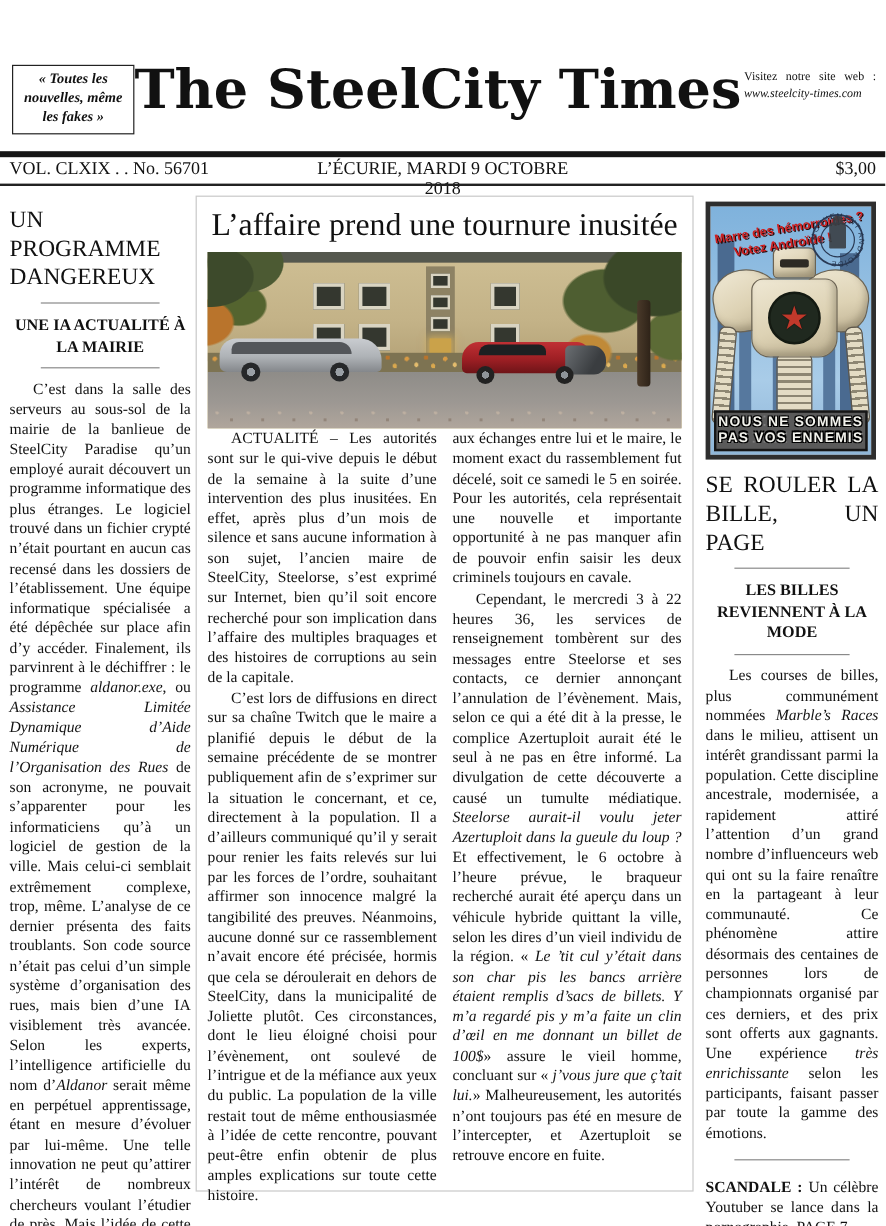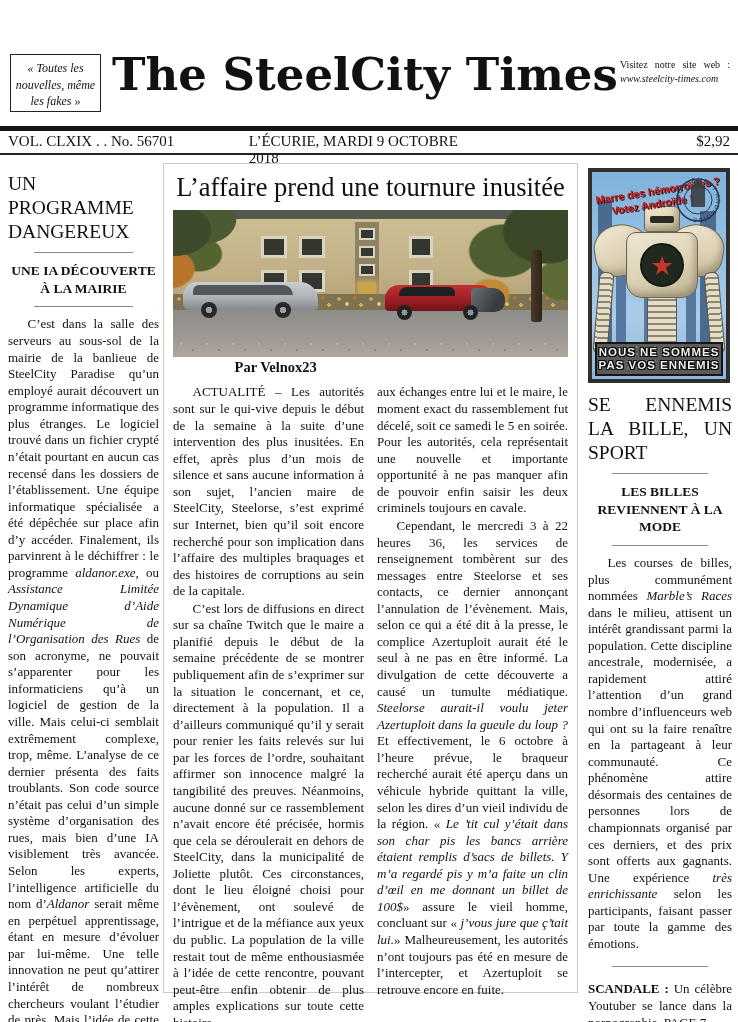--- a/index.html
+++ b/index.html
@@ -1,33 +1,33 @@
 <!DOCTYPE html>
 <html><head>
 <meta charset="utf-8">
 <style>
   html,body{margin:0;padding:0;background:#fff;}
   .page{position:relative;width:738px;height:1022px;background:#fff;overflow:hidden;
         font-family:"Liberation Serif","DejaVu Serif",serif;color:#111;}
 
   
-  .quote-box{position:absolute;left:10px;top:54px;width:91px;height:58px;
-             border:1.5px solid #222;display:flex;align-items:flex-end;justify-content:center;
-             box-sizing:border-box;padding:2px 4px;}
+  .quote-box{position:absolute;left:10px;top:54px;width:102px;height:58px;
+             border:1.5px solid #222;display:flex;align-items:flex-start;justify-content:center;
+             box-sizing:border-box;padding:2px 4px;font-weight:bold;}
   .quote-box span{font-style:italic;font-size:12px;text-align:center;line-height:1.35;}
   .np-title{position:absolute;left:112px;right:132px;top:50px;text-align:center;
             font-family:"DejaVu Serif",serif;font-weight:700;font-size:45px;line-height:1.1;
             letter-spacing:0px;white-space:nowrap;}
   .webnote{position:absolute;right:8px;top:58px;width:110px;font-size:10px;line-height:1.35;
            text-align:justify;overflow-wrap:break-word;}
   .webnote i{font-style:italic;}
   .rule-thick{position:absolute;left:0;right:0;top:126px;height:5px;background:#151515;}
   .dateline{position:absolute;left:8px;right:8px;top:133px;display:flex;font-size:15px;}
   .dateline .dl{flex:1;}
-  .dateline .dl.c{text-align:left;}
+  .dateline .dl.c{text-align:center;}
   .dateline .dl.r{text-align:right;}
   .rule-thin{position:absolute;left:0;right:0;top:153px;height:2px;background:#222;}
 
   
   .col-left{position:absolute;left:8px;top:172px;width:151px;}
   .center-box{position:absolute;left:163px;top:163px;width:415px;height:830px;
               border:1px solid #c9c9c9;box-sizing:border-box;padding:6px 9px 6px 9px;background:#fff;}
   .col-right{position:absolute;left:588px;top:168px;width:144px;}
 
   .headline-sm{font-size:19.5px;line-height:1.22;font-weight:400;}
@@ -155,28 +155,28 @@
 
   <div class="quote-box">
     <span>« Toutes les nouvelles, même les fakes »</span>
   </div>
   <div class="np-title">The SteelCity Times</div>
   <div class="webnote">Visitez notre site web : <i>www.steelcity-times.com</i></div>
   <div class="rule-thick"></div>
   <div class="dateline">
     <span class="dl">VOL. CLXIX . . No. 56701</span>
     <span class="dl c">L’ÉCURIE, MARDI 9 OCTOBRE 2018</span>
-    <span class="dl r">$2,92</span>
+    <span class="dl r">$3,00</span>
   </div>
   <div class="rule-thin"></div>
 
   <div class="col-left">
     <div class="headline-sm">UN PROGRAMME DANGEREUX</div>
     <div class="divider"></div>
-    <div class="subhead">UNE IA DÉCOUVERTE À LA MAIRIE</div>
+    <div class="subhead">UNE IA ACTUALITÉ À LA MAIRIE</div>
     <div class="divider"></div>
     <div class="bodytext">
       <p>C’est dans la salle des serveurs au sous-sol de la mairie de la banlieue de SteelCity Paradise qu’un employé aurait découvert un programme informatique des plus étranges. Le logiciel trouvé dans un fichier crypté n’était pourtant en aucun cas recensé dans les dossiers de l’établissement. Une équipe informatique spécialisée a été dépêchée sur place afin d’y accéder. Finalement, ils parvinrent à le déchiffrer : le programme <i>aldanor.exe</i>, ou <i>Assistance Limitée Dynamique d’Aide Numérique de l’Organisation des Rues</i> de son acronyme, ne pouvait s’apparenter pour les informaticiens qu’à un logiciel de gestion de la ville. Mais celui-ci semblait extrêmement complexe, trop, même. L’analyse de ce dernier présenta des faits troublants. Son code source n’était pas celui d’un simple système d’organisation des rues, mais bien d’une IA visiblement très avancée. Selon les experts, l’intelligence artificielle du nom d’<i>Aldanor</i> serait même en perpétuel apprentissage, étant en mesure d’évoluer par lui-même. Une telle innovation ne peut qu’attirer l’intérêt de nombreux chercheurs voulant l’étudier de près. Mais l’idée de cette technologie fait pour beaucoup froid dans le dos, redoutant des scénarios des plus catastrophiques.</p>
     </div>
   </div>
 
   <div class="center-box">
     <div class="main-headline">L’affaire prend une tournure inusitée</div>
 
     <div class="photo">
@@ -206,21 +206,20 @@
       <div class="ph-car">
         <div class="body"></div>
         <div class="glass"></div>
         <div class="rear"></div>
         <div class="wheel w1"></div>
         <div class="wheel w2"></div>
       </div>
       <div class="ph-trunk"></div>
     </div>
 
-    <div class="byline">Par Velnox23</div>
 
     <div class="two-cols bodytext">
       <div class="tc">
         <p>ACTUALITÉ – Les autorités sont sur le qui-vive depuis le début de la semaine à la suite d’une intervention des plus inusitées. En effet, après plus d’un mois de silence et sans aucune information à son sujet, l’ancien maire de SteelCity, Steelorse, s’est exprimé sur Internet, bien qu’il soit encore recherché pour son implication dans l’affaire des multiples braquages et des histoires de corruptions au sein de la capitale.</p>
         <p>C’est lors de diffusions en direct sur sa chaîne Twitch que le maire a planifié depuis le début de la semaine précédente de se montrer publiquement afin de s’exprimer sur la situation le concernant, et ce, directement à la population. Il a d’ailleurs communiqué qu’il y serait pour renier les faits relevés sur lui par les forces de l’ordre, souhaitant affirmer son innocence malgré la tangibilité des preuves. Néanmoins, aucune donné sur ce rassemblement n’avait encore été précisée, hormis que cela se déroulerait en dehors de SteelCity, dans la municipalité de Joliette plutôt. Ces circonstances, dont le lieu éloigné choisi pour l’évènement, ont soulevé de l’intrigue et de la méfiance aux yeux du public. La population de la ville restait tout de même enthousiasmée à l’idée de cette rencontre, pouvant peut-être enfin obtenir de plus amples explications sur toute cette histoire.</p>
 
       </div>
       <div class="tc">
         <p style="text-indent:0;">aux échanges entre lui et le maire, le moment exact du rassemblement fut décelé, soit ce samedi le 5 en soirée. Pour les autorités, cela représentait une nouvelle et importante opportunité à ne pas manquer afin de pouvoir enfin saisir les deux criminels toujours en cavale.</p>
         <p>Cependant, le mercredi 3 à 22 heures 36, les services de renseignement tombèrent sur des messages entre Steelorse et ses contacts, ce dernier annonçant l’annulation de l’évènement. Mais, selon ce qui a été dit à la presse, le complice Azertuploit aurait été le seul à ne pas en être informé. La divulgation de cette découverte a causé un tumulte médiatique. <i>Steelorse aurait-il voulu jeter Azertuploit dans la gueule du loup ?</i> Et effectivement, le 6 octobre à l’heure prévue, le braqueur recherché aurait été aperçu dans un véhicule hybride quittant la ville, selon les dires d’un vieil individu de la région. « <i>Le ’tit cul y’était dans son char pis les bancs arrière étaient remplis d’sacs de billets. Y m’a regardé pis y m’a faite un clin d’œil en me donnant un billet de 100$</i>» assure le vieil homme, concluant sur « <i>j’vous jure que ç’tait lui.</i>» Malheureusement, les autorités n’ont toujours pas été en mesure de l’intercepter, et Azertuploit se retrouve encore en fuite.</p>
@@ -266,21 +265,21 @@
           </text>
         </svg>
         <div class="fig"></div>
       </div>
       <div class="p-banner">
         <span>NOUS NE SOMMES</span>
         <span>PAS VOS ENNEMIS</span>
       </div>
     </div>
 
-    <div class="headline-sm just">SE ENNEMIS LA BILLE, UN SPORT</div>
+    <div class="headline-sm just">SE ROULER LA BILLE, UN PAGE</div>
     <div class="divider"></div>
     <div class="subhead">LES BILLES REVIENNENT À LA MODE</div>
     <div class="divider"></div>
     <div class="bodytext">
       <p>Les courses de billes, plus communément nommées <i>Marble’s Races</i> dans le milieu, attisent un intérêt grandissant parmi la population. Cette discipline ancestrale, modernisée, a rapidement attiré l’attention d’un grand nombre d’influenceurs web qui ont su la faire renaître en la partageant à leur communauté. Ce phénomène attire désormais des centaines de personnes lors de championnats organisé par ces derniers, et des prix sont offerts aux gagnants. Une expérience <i>très enrichissante</i> selon les participants, faisant passer par toute la gamme des émotions.</p>
     </div>
     <div class="divider" style="margin:14px auto;"></div>
     <div class="bodytext briefs">
       <p><b>SCANDALE :</b> Un célèbre Youtuber se lance dans la pornographie. PAGE 7</p>
 

